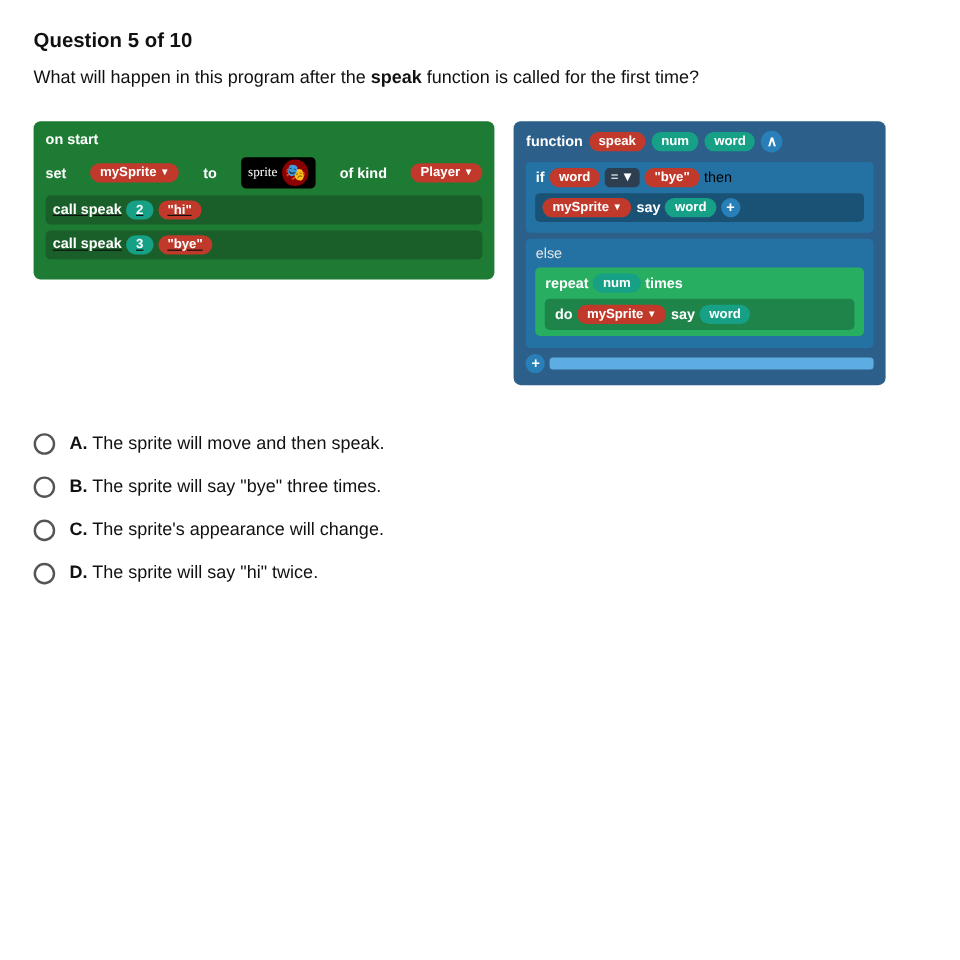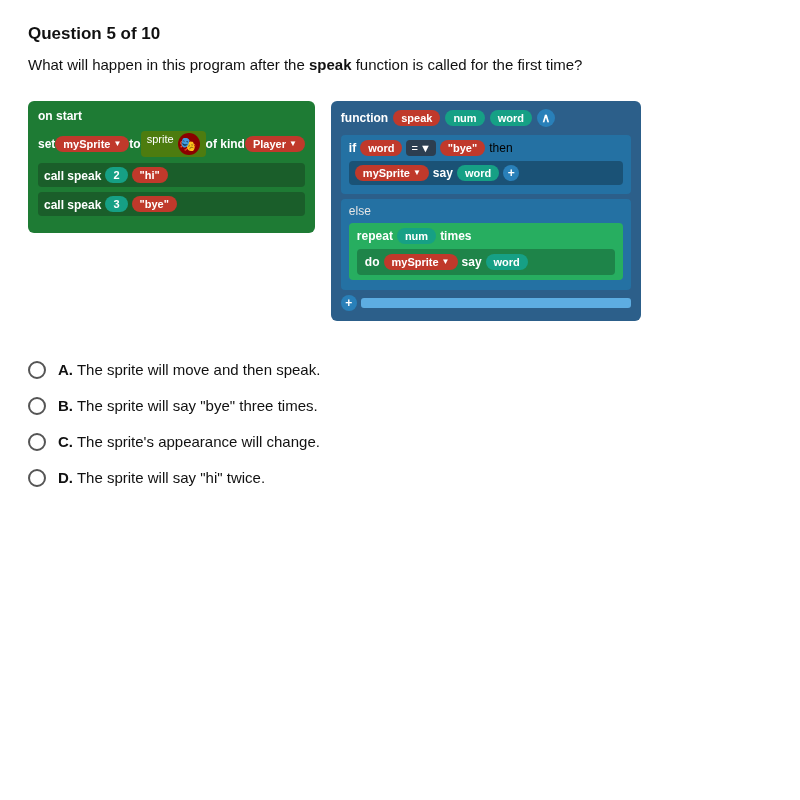--- a/index.html
+++ b/index.html
@@ -49,21 +49,21 @@
       color: #fff;
       font-size: 12px;
       margin-bottom: 8px;
       font-weight: bold;
     }
 
     
     .code-row {
       display: flex;
       align-items: center;
-      gap: 0;
+      gap: 20px;
       margin-bottom: 6px;
       flex-wrap: wrap;
     }
 
     .kw {
       color: #fff;
       font-size: 12px;
       font-weight: bold;
     }
 
@@ -82,27 +82,29 @@
     .pill-dropdown::after {
       content: '▼';
       font-size: 8px;
     }
 
     .pill-teal {
       background: #16a085;
     }
 
     .sprite-box {
-      background: #4d7c0f;
+      background: #000000;
       border-radius: 4px;
       padding: 2px 6px;
       color: #fff;
       font-size: 11px;
       display: inline-flex;
-      gap: 4px;
+      align-items: center;
+      gap: 4px;
+      font-family: Liberation Serif, serif;
     }
 
     .sprite-icon {
       width: 22px;
       height: 22px;
       background: #8B0000;
       border-radius: 50%;
       display: inline-flex;
       align-items: center;
       justify-content: center;
@@ -116,23 +118,24 @@
       padding: 2px 8px;
       font-size: 11px;
       font-weight: bold;
     }
 
     .call-row {
       background: #1a5e2a;
       border-radius: 4px;
       padding: 4px 6px;
       display: flex;
-      align-items: flex-end;
-      gap: 4px;
-      margin-bottom: 5px;
+      align-items: flex-start;
+      gap: 4px;
+      margin-bottom: 5px;
+      text-decoration: underline;
     }
 
     
     .block-right {
       background: #2c5f8a;
       border-radius: 6px;
       padding: 8px 10px 10px 10px;
       min-width: 310px;
     }
 

